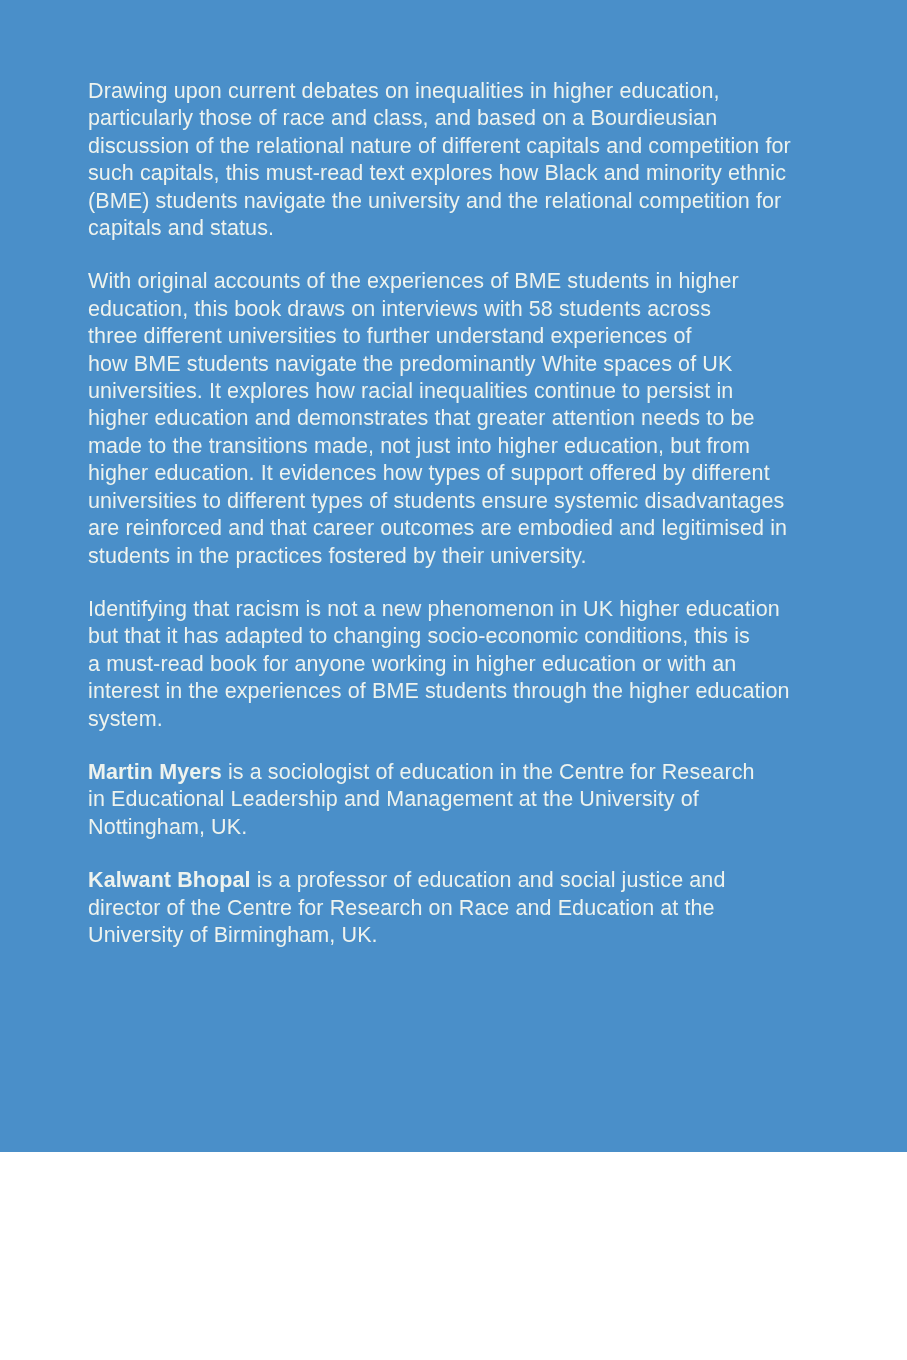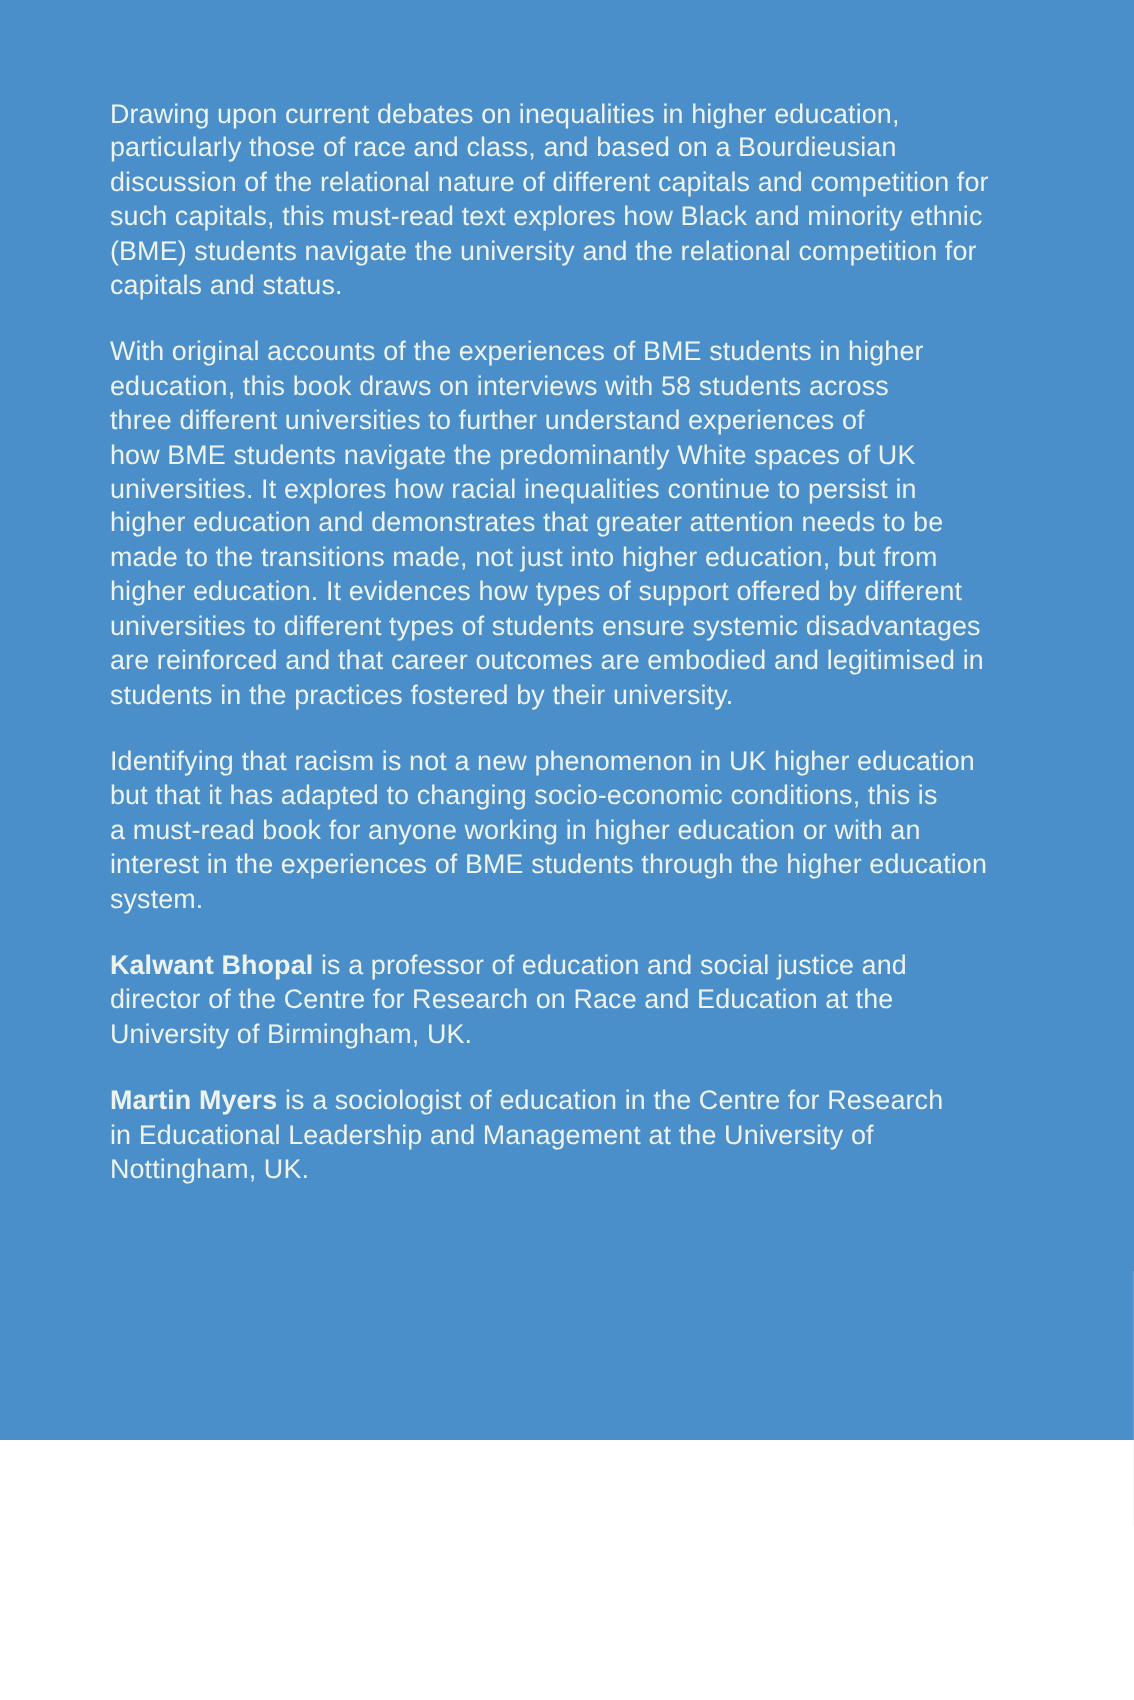--- a/index.html
+++ b/index.html
@@ -58,26 +58,26 @@
 made to the transitions made, not just into higher education, but from
 higher education. It evidences how types of support offered by different
 universities to different types of students ensure systemic disadvantages
 are reinforced and that career outcomes are embodied and legitimised in
 students in the practices fostered by their university.</p>
     <p>Identifying that racism is not a new phenomenon in UK higher education
 but that it has adapted to changing socio-economic conditions, this is
 a must-read book for anyone working in higher education or with an
 interest in the experiences of BME students through the higher education
 system.</p>
+    <p><span class="author-name">Martin Myers</span><span> is a sociologist of education in the Centre for Research
+in Educational Leadership and Management at the University of
+Nottingham, UK.</span></p>
     <p><span class="author-name">Kalwant Bhopal</span><span> is a professor of education and social justice and
 director of the Centre for Research on Race and Education at the
 University of Birmingham, UK.</span></p>
-    <p><span class="author-name">Martin Myers</span><span> is a sociologist of education in the Centre for Research
-in Educational Leadership and Management at the University of
-Nottingham, UK.</span></p>
   </section>
 
   <section class="footer-panel">
 
     
 
     
     
 
     

